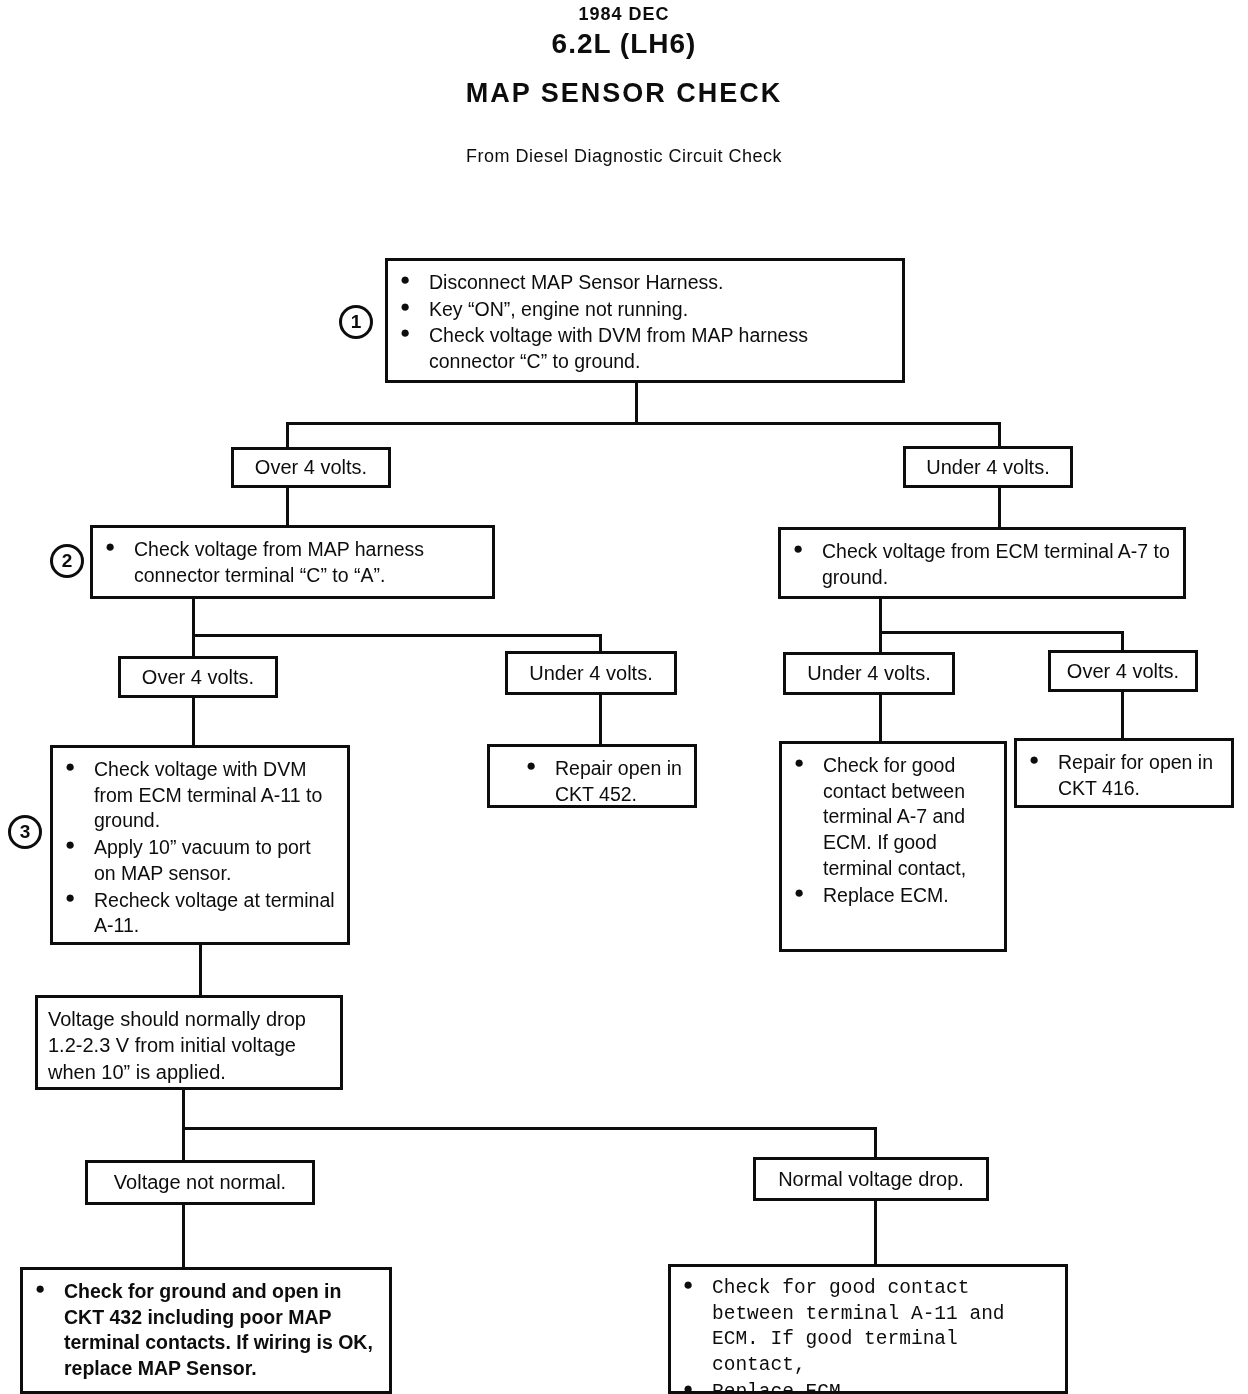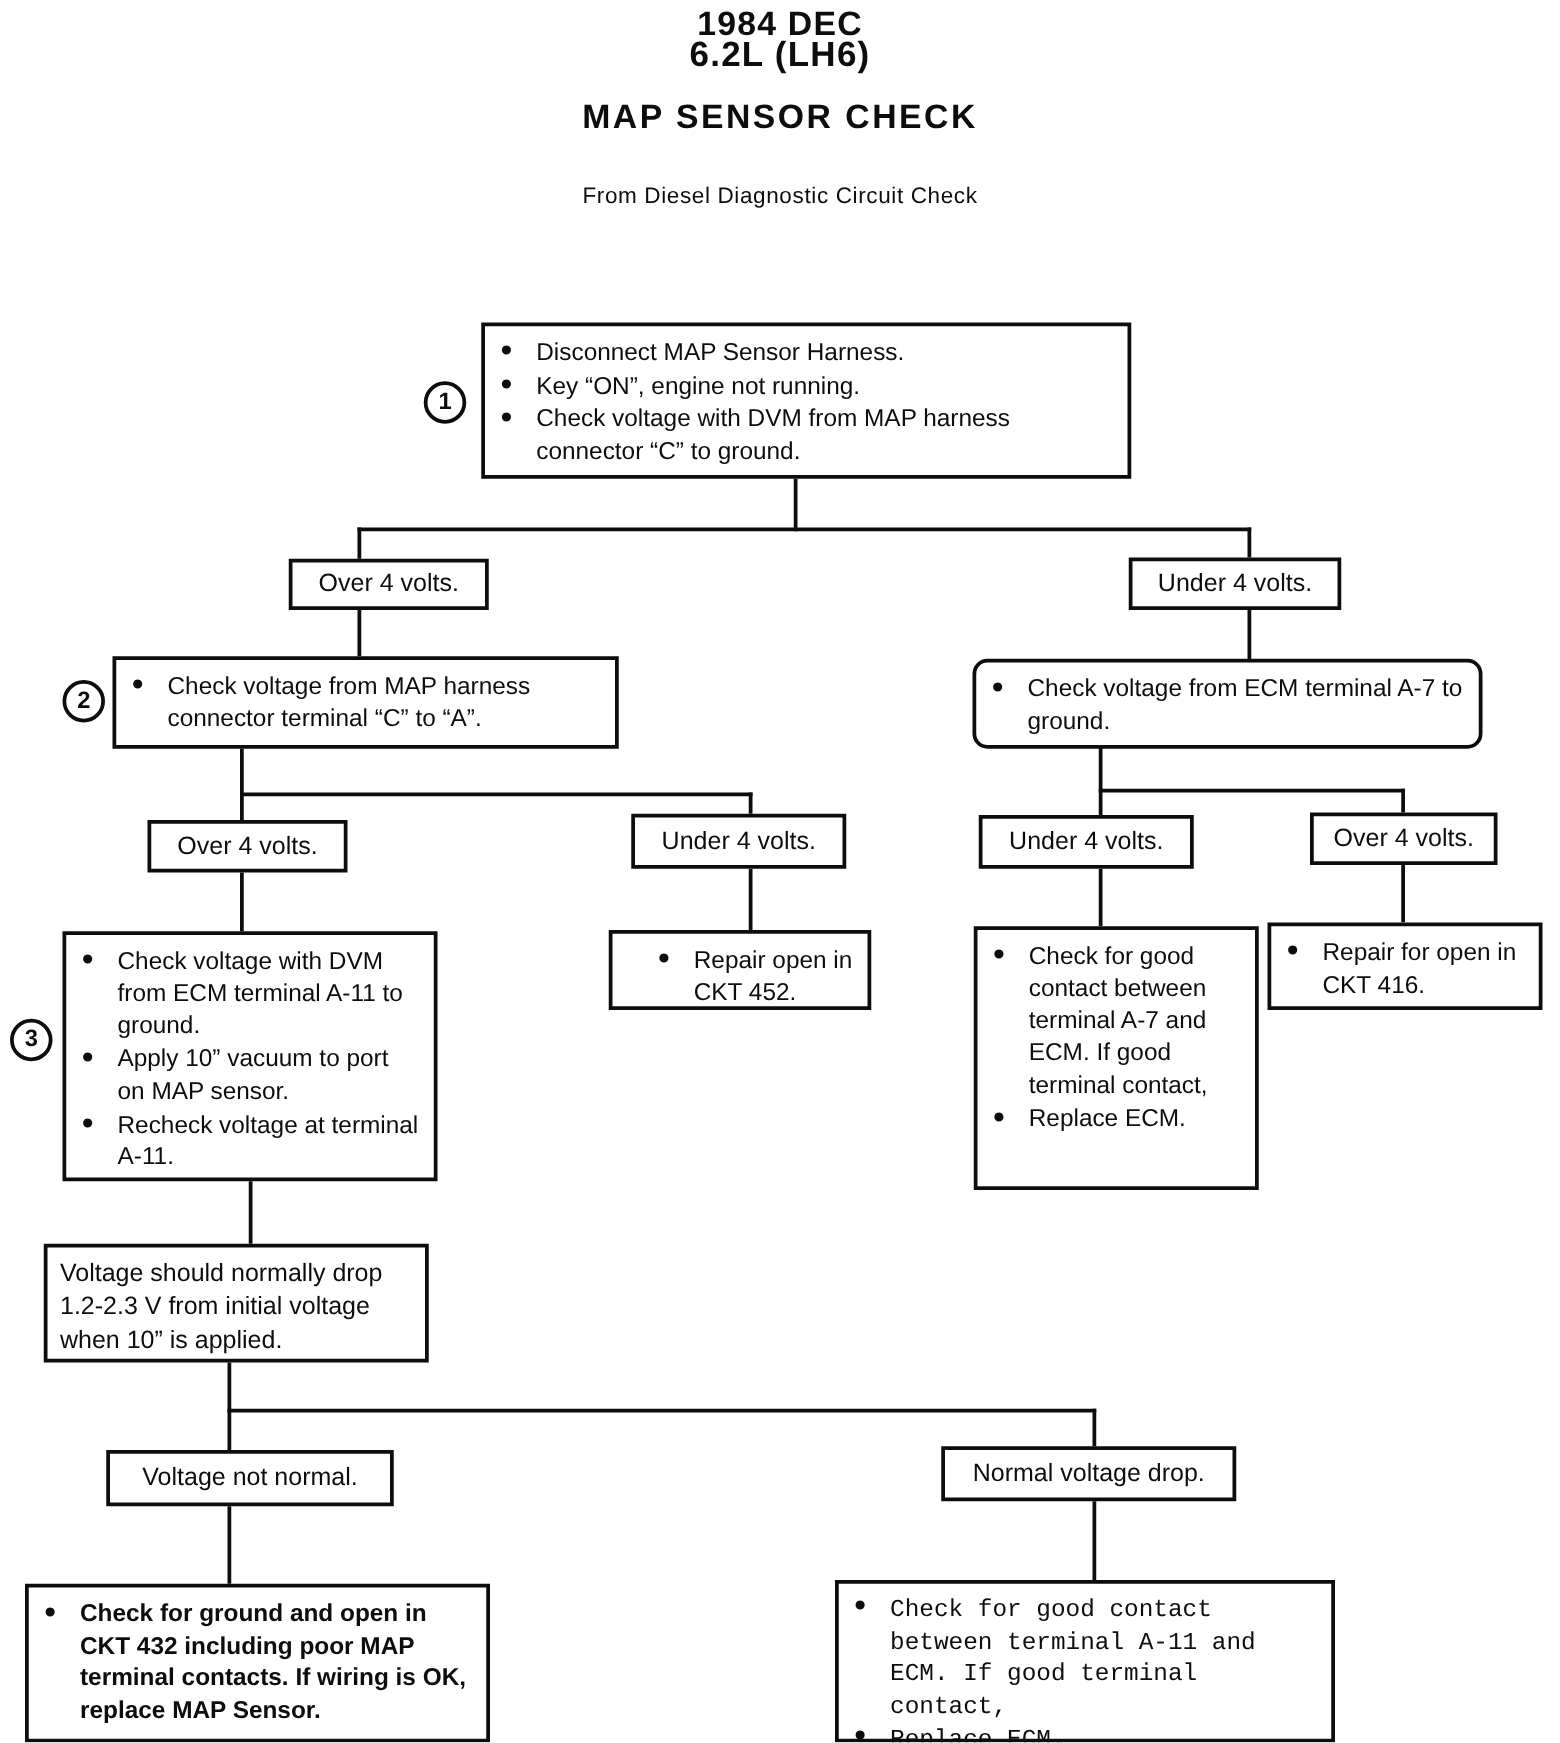--- a/index.html
+++ b/index.html
@@ -1,20 +1,20 @@
 <!DOCTYPE html>
 <html><head>
 <meta charset="utf-8">
 <style>
   html,body{margin:0;padding:0;background:#ffffff;}
   #page{position:relative;width:1248px;height:1394px;background:#ffffff;
         font-family:"Liberation Sans",sans-serif;color:#0d0d0d;overflow:hidden;}
 
   .hdr{position:absolute;left:0;width:1248px;text-align:center;white-space:pre;}
-  .hdr-date{top:4px;font-size:27px;font-weight:bold;letter-spacing:1px;}
+  .hdr-date{top:4px;font-size:18px;font-weight:bold;letter-spacing:1px;}
   .hdr-engine{top:28px;font-size:28px;font-weight:bold;letter-spacing:1px;}
   .hdr-title{top:78px;font-size:27px;font-weight:bold;letter-spacing:2px;}
   .hdr-sub{top:146px;font-size:18px;letter-spacing:.5px;}
 
   .box{position:absolute;border:3px solid #0d0d0d;background:#ffffff;box-sizing:border-box;}
   .pad{padding:8px 10px 6px 8px;}
   .bullets{list-style:none;margin:0;padding:0;font-size:19.5px;line-height:1.32;}
   .bullets li{position:relative;padding-left:33px;margin:1px 0;}
   .bullets li::before{content:"\25CF";position:absolute;left:4px;top:-1px;font-size:17px;}
   .decision{display:flex;align-items:center;justify-content:center;
@@ -75,21 +75,21 @@
 
   <div class="box decision" style="left:231px;top:447px;width:160px;height:41px;">Over 4 volts.</div>
   <div class="box decision" style="left:903px;top:446px;width:170px;height:42px;">Under 4 volts.</div>
 
   <div class="box pad" style="left:90px;top:525px;width:405px;height:74px;">
     <ul class="bullets">
       <li>Check voltage from MAP harness connector terminal “C” to “A”.</li>
     </ul>
   </div>
 
-  <div class="box pad" style="left:778px;top:527px;width:408px;height:72px;border-radius:12px;">
+  <div class="box pad" style="left:778px;top:527px;width:408px;height:72px;">
     <ul class="bullets">
       <li>Check voltage from ECM terminal A-7 to ground.</li>
     </ul>
   </div>
 
   <div class="box decision" style="left:118px;top:656px;width:160px;height:42px;">Over 4 volts.</div>
   <div class="box decision" style="left:505px;top:651px;width:172px;height:44px;">Under 4 volts.</div>
   <div class="box decision" style="left:783px;top:652px;width:172px;height:43px;">Under 4 volts.</div>
   <div class="box decision" style="left:1048px;top:650px;width:150px;height:42px;">Over 4 volts.</div>
 

